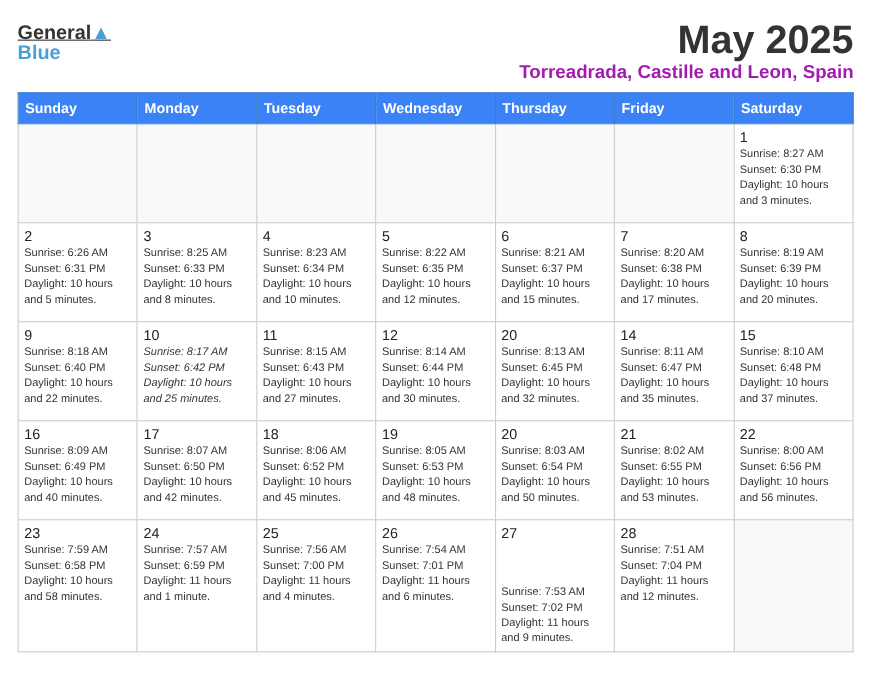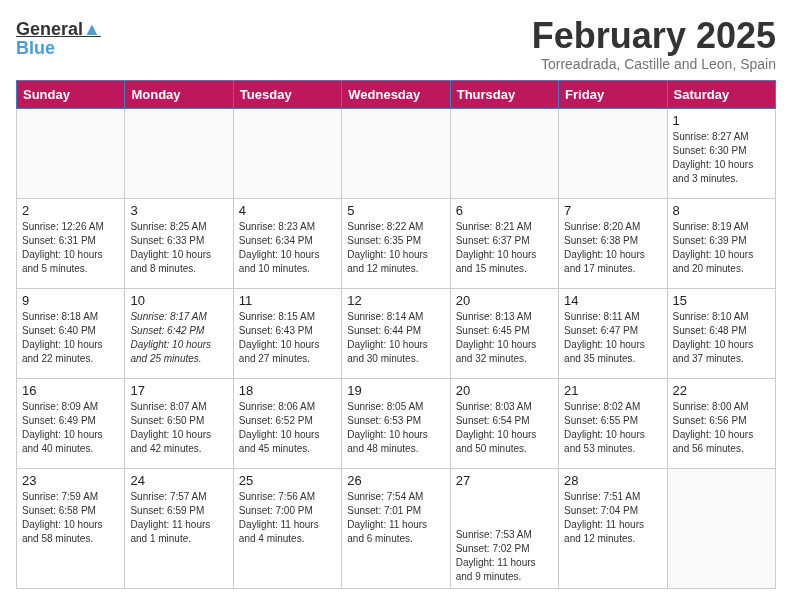--- a/index.html
+++ b/index.html
@@ -34,31 +34,31 @@
     .title-block {
       text-align: right;
     }
     .main-title {
       font-size: 36px;
       font-weight: bold;
       color: #333;
       line-height: 1.1;
     }
     .subtitle {
-      font-size: 14px;
-      color: #737373;
-      font-weight: normal;
+      font-size: 17px;
+      color: #a21caf;
+      font-weight: bold;
     }
     .calendar {
       width: 100%;
       border-collapse: collapse;
       font-size: 11px;
     }
     .calendar th {
-      background-color: #be185d;
+      background-color: #3b82f6;
       color: #fff;
       text-align: left;
       padding: 6px 6px;
       font-size: 13px;
       font-weight: bold;
       border: 1px solid #3a7fc1;
     }
     .calendar td {
       border: 1px solid #ccc;
       vertical-align: top;
@@ -95,21 +95,21 @@
     <div>
       <div style="display:flex;align-items:center;">
         <span class="logo-text">
           <span style="color:#333;">General</span><span style="color:#4a9fd4;">▲</span>
         </span>
       </div>
       <div style="color:#4a9fd4;font-size:18px;font-weight:bold;margin-top:-2px;">Blue</div>
     </div>
   </div>
   <div class="title-block">
-    <div class="main-title">February 2025</div>
+    <div class="main-title">May 2025</div>
     <div class="subtitle">Torreadrada, Castille and Leon, Spain</div>
   </div>
 </div>
 
 <table class="calendar">
   <thead>
     <tr>
     <th>Sunday</th>
         <th>Monday</th>
         <th>Tuesday</th>
@@ -130,21 +130,21 @@
         <td>
           <span class="day-number">1</span>
           <div class="day-info" style="white-space: pre-line;">Sunrise: 8:27 AM
 Sunset: 6:30 PM
 Daylight: 10 hours and 3 minutes.</div>
         </td>
       </tr>
       <tr class="week-row">
         <td>
           <span class="day-number">2</span>
-          <div class="day-info" style="white-space: pre-line;">Sunrise: 12:26 AM
+          <div class="day-info" style="white-space: pre-line;">Sunrise: 6:26 AM
 Sunset: 6:31 PM
 Daylight: 10 hours and 5 minutes.</div>
         </td>
         <td>
           <span class="day-number">3</span>
           <div class="day-info" style="white-space: pre-line;">Sunrise: 8:25 AM
 Sunset: 6:33 PM
 Daylight: 10 hours and 8 minutes.</div>
         </td>
         <td>

